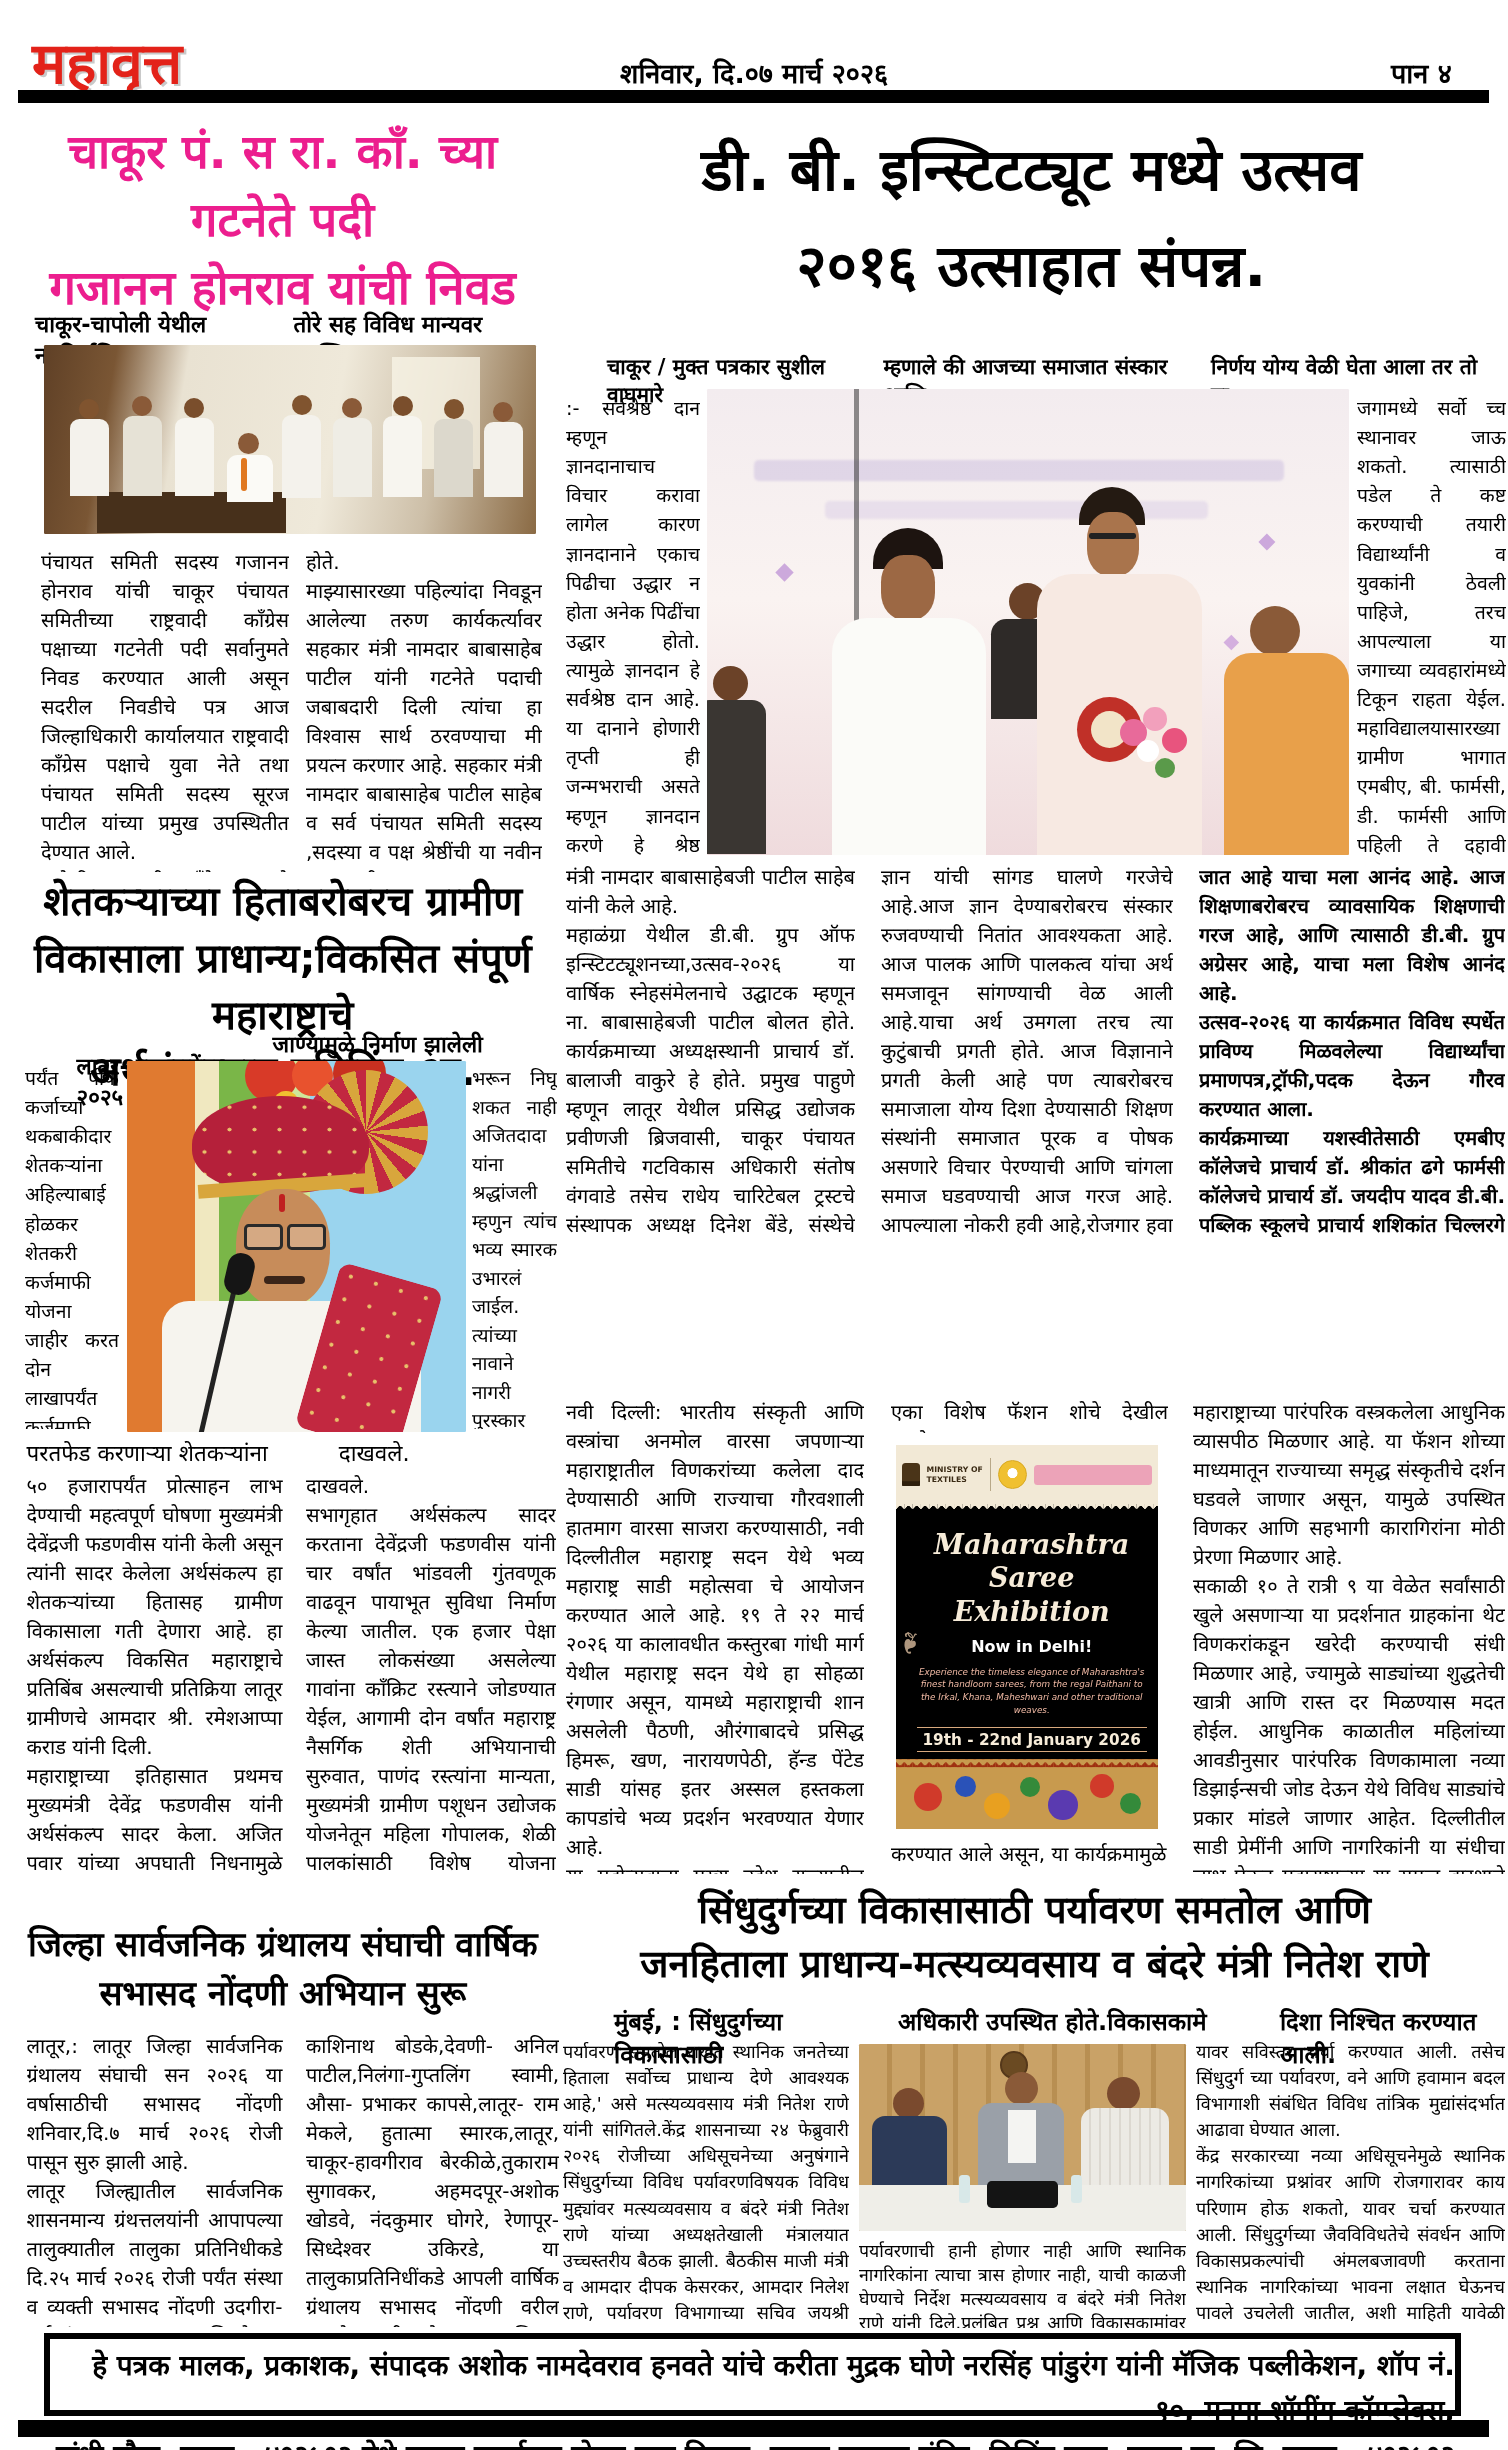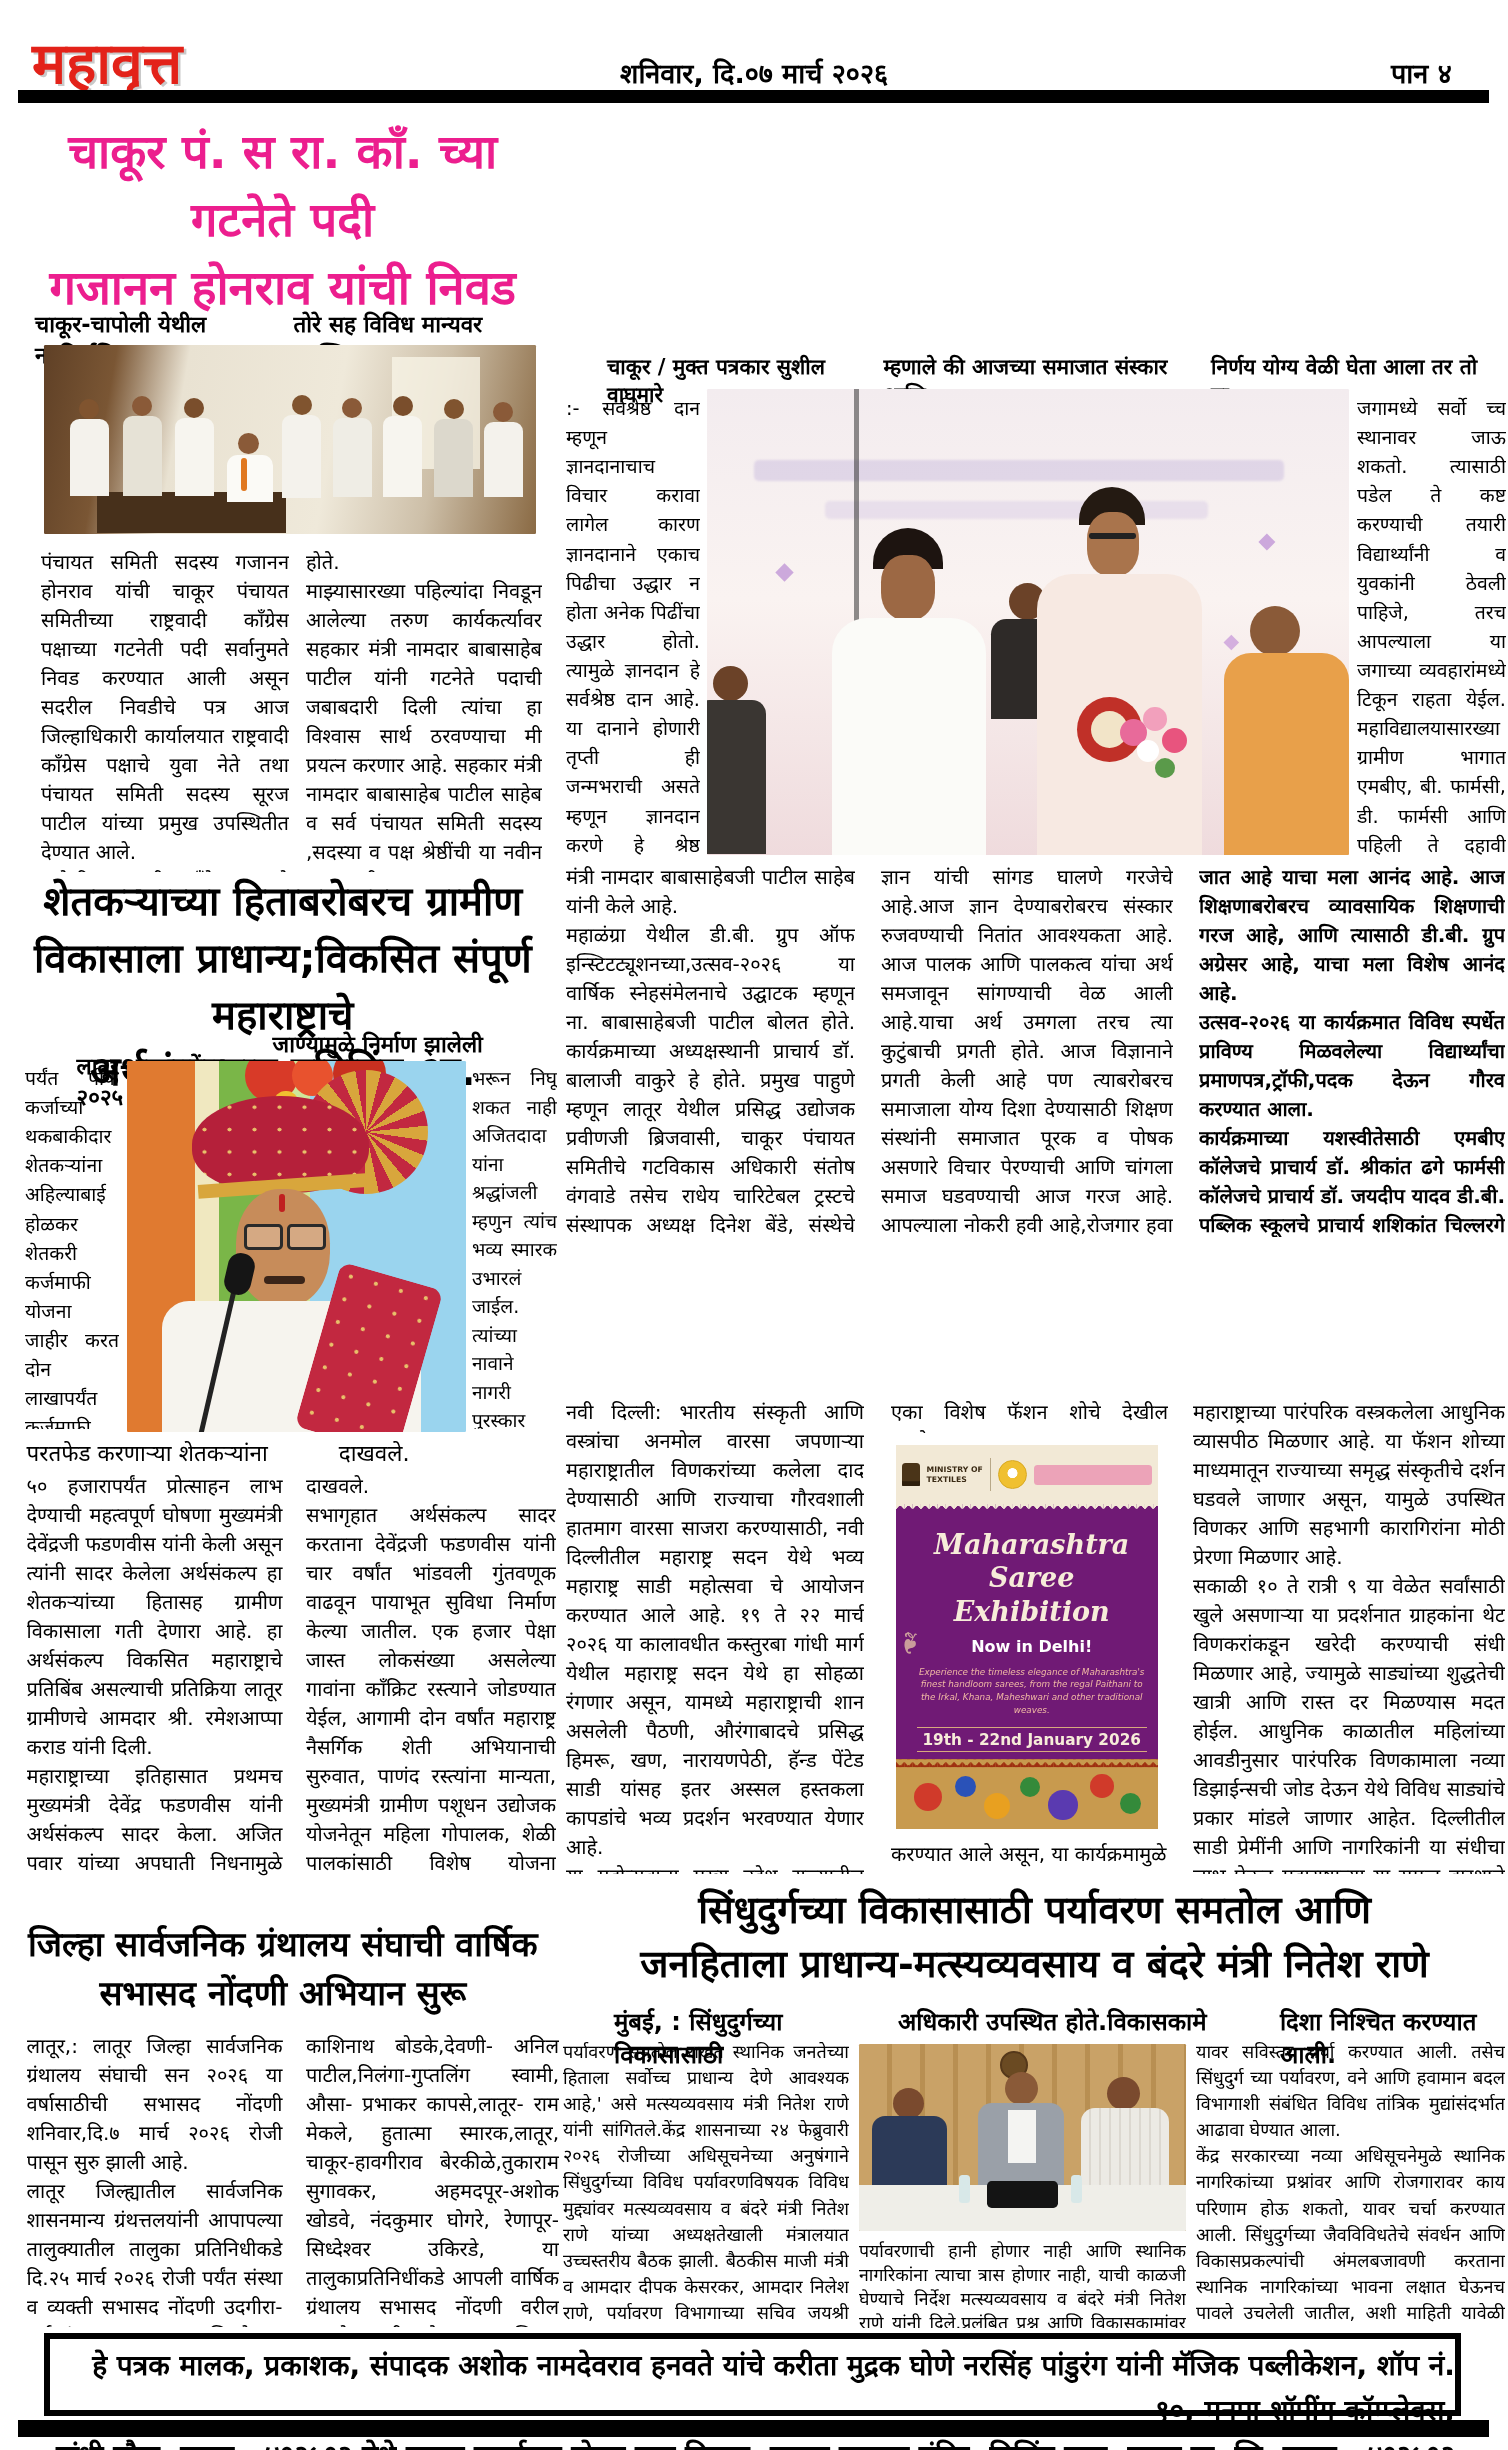--- a/index.html
+++ b/index.html
@@ -11,21 +11,21 @@
   .xbold{font-weight:800;}
   .body-text{font-size:20px;line-height:1.45;text-align:justify;white-space:pre-line;overflow:hidden;}
   .narrow-text{font-size:19.4px;line-height:1.5;text-align:justify;white-space:pre-line;overflow:hidden;}
   .headline{font-weight:800;text-align:center;letter-spacing:0;}
   .byline-row{display:flex;justify-content:space-between;font-size:21px;font-weight:600;}
   .photo{position:absolute;overflow:hidden;border-radius:1.2px;}
   .rule{background:#000;}
   .footer-box{border:6.5px solid #000;box-sizing:border-box;text-align:right;
               font-weight:800;font-size:28px;line-height:1.6;padding-top:5px;}
   
-  .ad{background:#701a75;overflow:hidden;}
+  .ad{background:#000000;overflow:hidden;}
   .ad-top{position:relative;background:#f2e9d6;height:59px;display:flex;align-items:center;gap:7px;padding:0 5.9px;box-sizing:border-box;}
   .ad-saw{height:8.3px;background:
       linear-gradient(135deg,#f2e9d6 4.1px,transparent 0) 0 0/8.3px 8.3px repeat-x,
       linear-gradient(-135deg,#f2e9d6 4.1px,transparent 0) 0 0/8.3px 8.3px repeat-x;}
   .ad-saw-up{transform:scaleY(-1);}
   .ad-title{font-family:"DejaVu Serif",serif;font-style:italic;font-weight:700;color:#f7ecd9;
             font-size:27px;text-align:center;line-height:1.25;}
   .ad-sub{color:#ffffff;font-weight:800;font-size:16px;text-align:center;}
   .ad-desc{color:#f0b9a4;font-style:italic;font-size:8.8px;line-height:1.45;text-align:center;}
   .ad-dates{color:#f7ecd9;font-weight:800;font-size:15.3px;text-align:center;
@@ -129,20 +129,24 @@
 सभागृहात अर्थसंकल्प सादर करताना देवेंद्रजी फडणवीस यांनी चार वर्षांत भांडवली गुंतवणूक वाढवून पायाभूत सुविधा निर्माण केल्या जातील. एक हजार पेक्षा जास्त लोकसंख्या असलेल्या गावांना काँक्रिट रस्त्याने जोडण्यात येईल, आगामी दोन वर्षांत महाराष्ट्र नैसर्गिक शेती अभियानाची सुरुवात, पाणंद रस्त्यांना मान्यता, मुख्यमंत्री ग्रामीण पशूधन उद्योजक योजनेतून महिला गोपालक, शेळी पालकांसाठी विशेष योजना राबविण्यात येईल. ३२ हजार ७५६ कोटी मुख्यमंत्री सौर उर्जेसाठी खर्च करण्यात आले असून यावर्षी २० हजार कोटींची तरतूद केली आहे .मागेल त्याला सौर कृषी पंप योजनेत गिनीज बुकमध्ये महाराष्ट्राची नोंद झाली अशी माहिती दिली.</div>
 
   <div class="abs headline" style="left:8.8px;top:1920px;width:548px;font-size:34px;line-height:1.45;">
     <div>जिल्हा सार्वजनिक ग्रंथालय संघाची वार्षिक</div>
     <div>सभासद नोंदणी अभियान सुरू</div>
   </div>
   <div class="abs body-text" style="left:26.5px;top:2032px;width:256px;height:295px;">लातूर,: लातूर जिल्हा सार्वजनिक ग्रंथालय संघाची सन २०२६ या वर्षासाठीची सभासद नोंदणी शनिवार,दि.७ मार्च २०२६ रोजी पासून सुरु झाली आहे.
 लातूर जिल्ह्यातील सार्वजनिक शासनमान्य ग्रंथत्तलयांनी आपापल्या तालुक्यातील तालुका प्रतिनिधीकडे दि.२५ मार्च २०२६ रोजी पर्यंत संस्था व व्यक्ती सभासद नोंदणी उदगीरा-सुर्यकांत शिरसे,राम मोतीपवळे,जळकोट-यशवंत कुलकर्णी, अशोक कारभारी,शिरुर अनंतपाळ-</div>
   <div class="abs body-text" style="left:306px;top:2032px;width:253px;height:295px;">काशिनाथ बोडके,देवणी- अनिल पाटील,निलंगा-गुप्तलिंग स्वामी, औसा- प्रभाकर कापसे,लातूर- राम मेकले,  हुतात्मा स्मारक,लातूर, चाकूर-हावगीराव बेरकीळे,तुकाराम सुगावकर, अहमदपूर-अशोक खोडवे, नंदकुमार घोगरे, रेणापूर- सिध्देश्वर उकिरडे, या तालुकाप्रतिनिधींकडे आपली वार्षिक ग्रंथालय सभासद नोंदणी वरील प्रमाणे करावी,असे आवाहन जिल्हा सार्वजनिक ग्रंथालय संघाच्यावतीने एका प्रसिध्दीपत्रकाद्वारे करण्यात आले आहे.</div>
 
+  <div class="abs headline" style="left:563px;top:123px;width:937px;font-size:58px;line-height:1.65;">
+    <div>डी. बी. इन्स्टिटट्यूट मध्ये उत्सव</div>
+    <div>२०१६  उत्साहात संपन्न.</div>
+  </div>
   <div class="abs byline-row" style="left:607px;top:352px;width:890px;">
     <span>चाकूर / मुक्त पत्रकार सुशील वाघमारे</span>
     <span>म्हणाले की आजच्या समाजात संस्कार आणि</span>
     <span>निर्णय योग्य वेळी घेता आला तर तो या</span>
   </div>
 
   <div class="abs narrow-text" style="left:566px;top:394px;width:134px;height:463px;">:- सर्वश्रेष्ठ दान म्हणून ज्ञानदानाचाच विचार करावा लागेल कारण ज्ञानदानाने एकाच पिढीचा उद्धार न होता अनेक  पिढींचा उद्धार होतो. त्यामुळे ज्ञानदान हे सर्वश्रेष्ठ दान आहे. या दानाने होणारी तृप्ती ही जन्मभराची असते म्हणून ज्ञानदान करणे हे श्रेष्ठ कर्तव्य आहे,असे प्रतिपादन महाराष्ट्र राज्याचे सहकार</div>
 
   <div class="photo" style="left:707px;top:389px;width:642px;height:466px;
               background:linear-gradient(180deg,#f3ecef 0%,#faf3f1 45%,#efdbdd 100%);">

